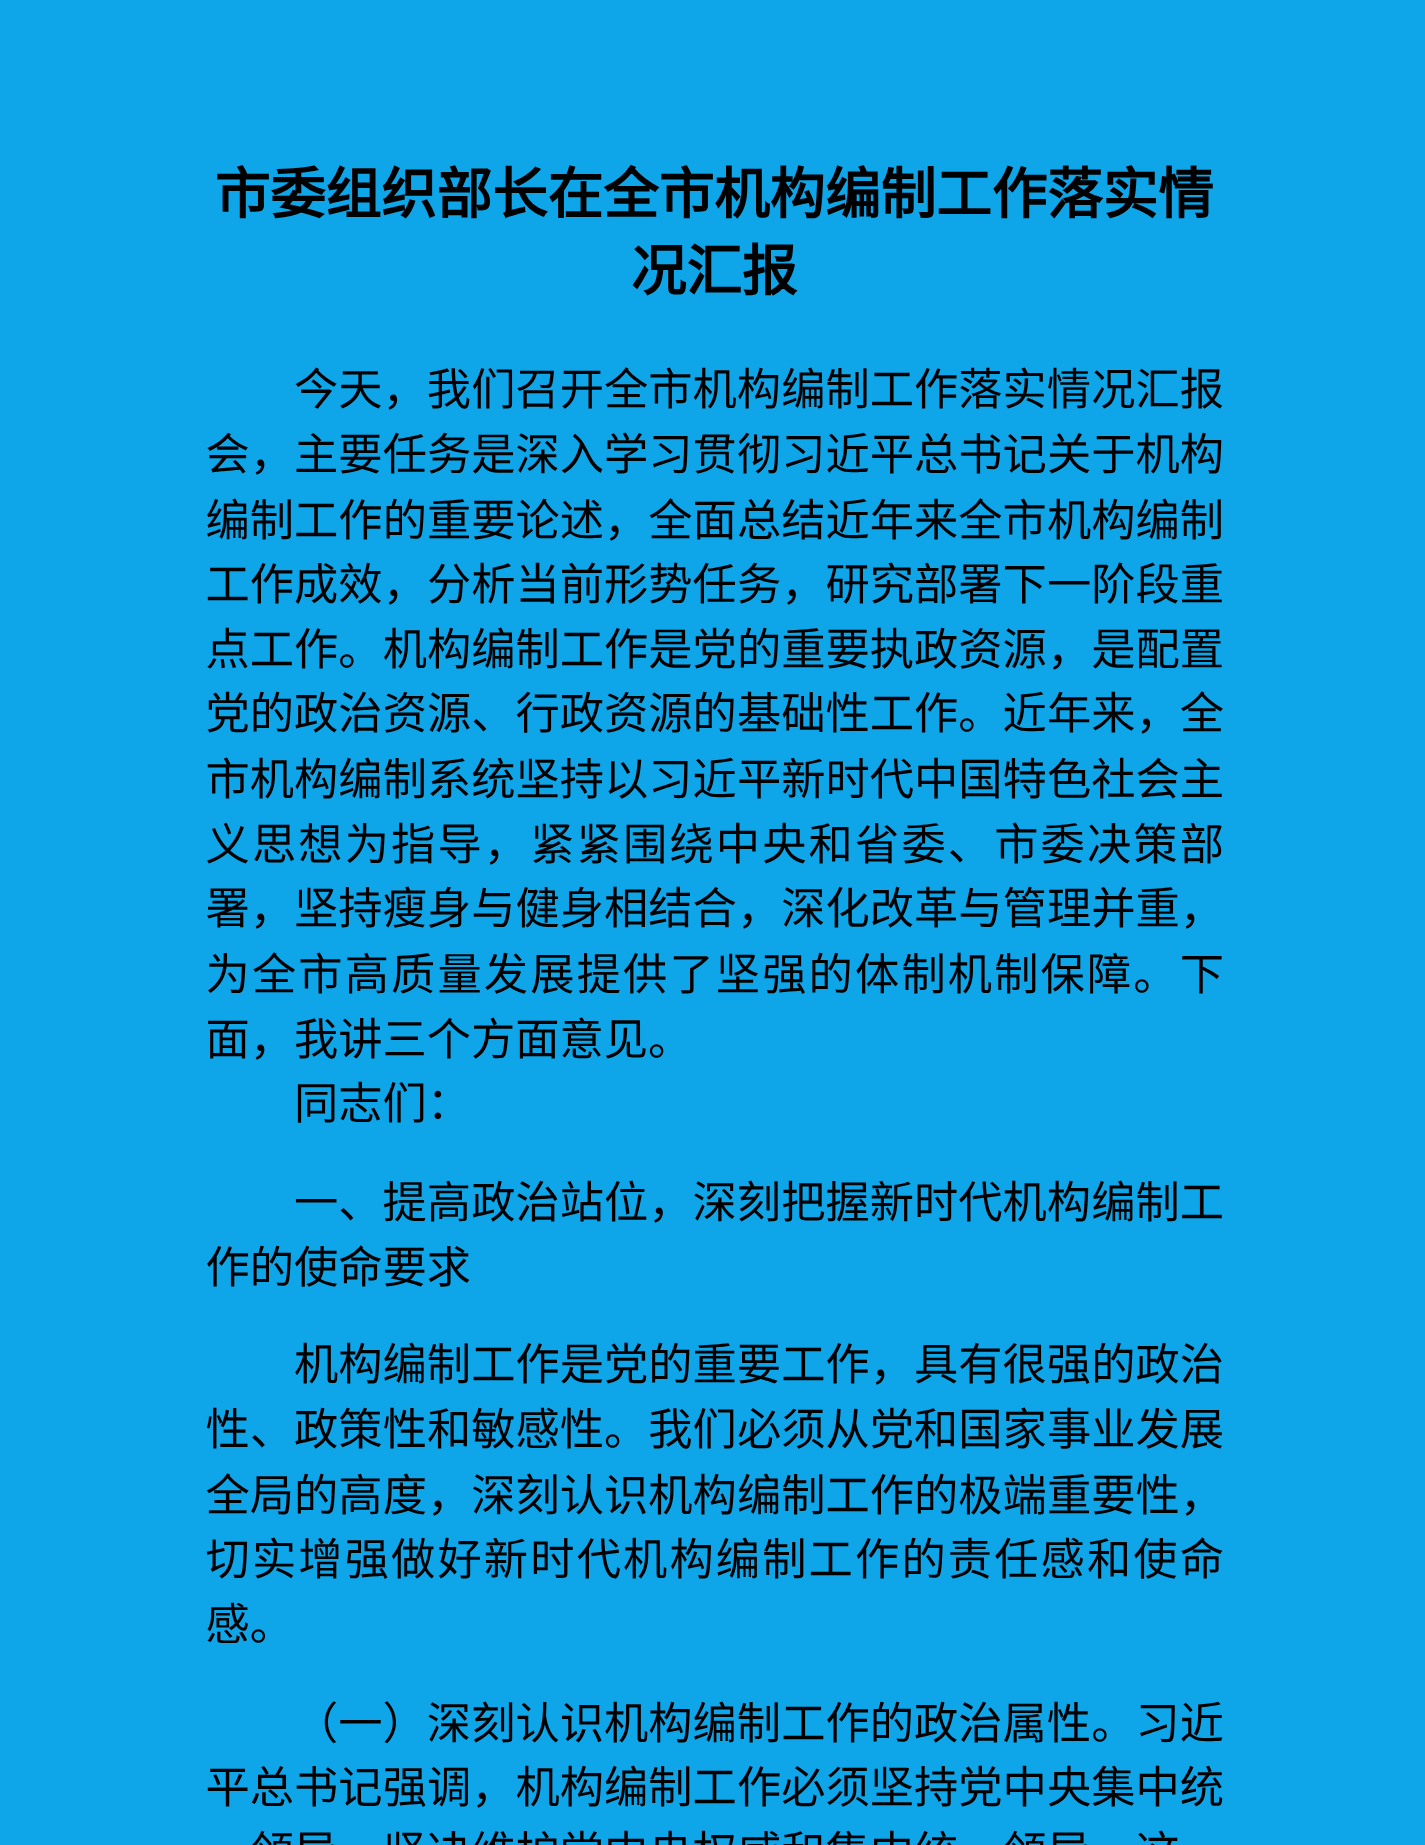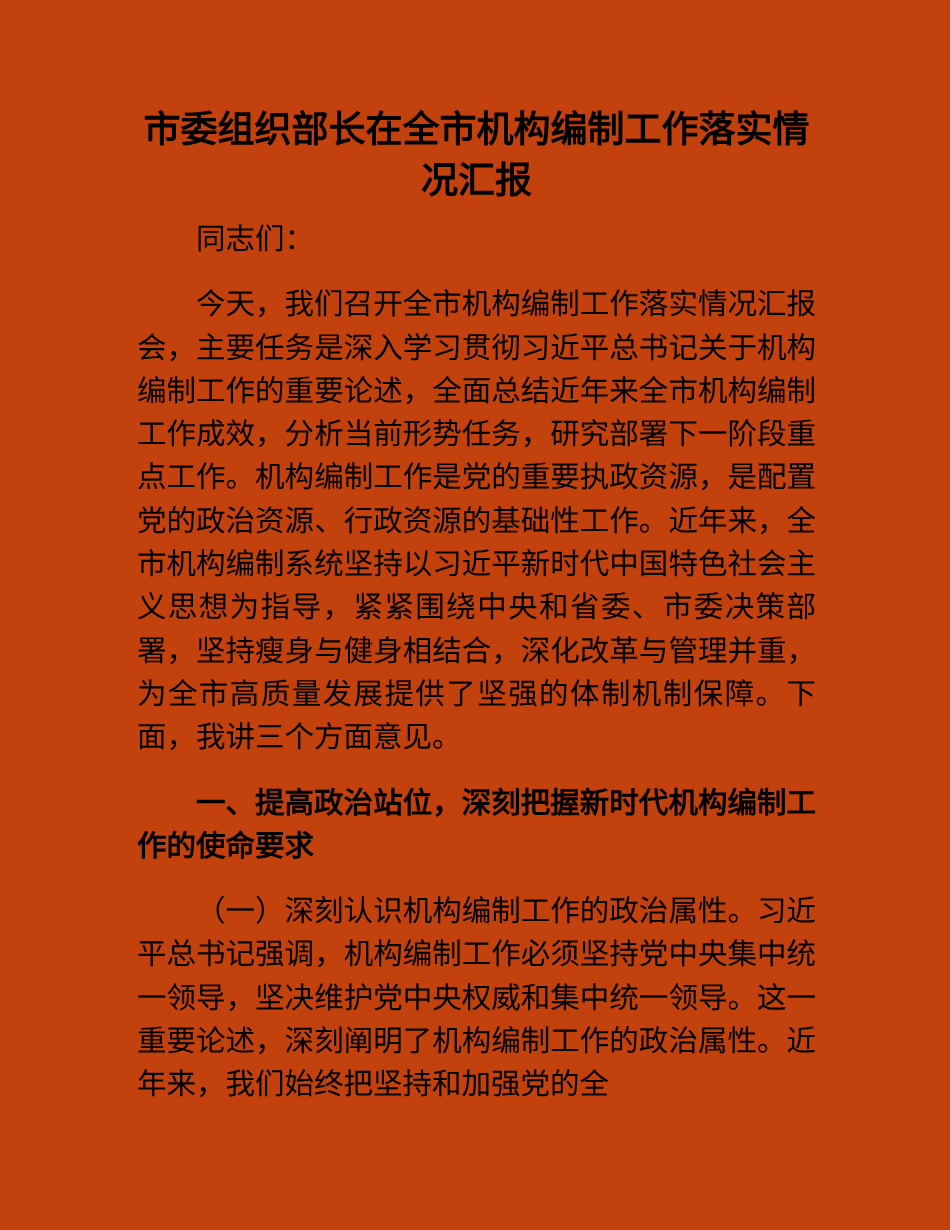--- a/index.html
+++ b/index.html
@@ -12,21 +12,21 @@
   body {
     font-family: "Liberation Sans", "DejaVu Sans", sans-serif;
     color: #000000;
     -webkit-font-smoothing: antialiased;
   }
 
   #page {
     position: relative;
     width: 950px;
     height: 1230px;
-    background: #c2410c;
+    background: #0ea5e9;
     overflow: hidden;
     box-sizing: border-box;
   }
 
   
   .content {
     position: absolute;
     left: 137px;
     top: 0;
     width: 679px;
@@ -56,44 +56,45 @@
 
   .para.indent {
     text-indent: 59px;
   }
 
   .para.spaced-top {
     margin-top: 22px;
   }
 
   .para.heading {
-    font-weight: bold;
+    font-weight: normal;
   }
 
   .lead-bold {
     font-weight: normal;
   }
 
   .gap-first {
     height: 11px;
   }
 </style>
 </head>
 <body>
 
 <div id="page">
   <div class="content">
 
     <h1 class="doc-title">市委组织部长在全市机构编制工作落实情况汇报</h1>
 
     <div class="gap-first"></div>
 
+    <p class="para indent spaced-top">今天，我们召开全市机构编制工作落实情况汇报会，主要任务是深入学习贯彻习近平总书记关于机构编制工作的重要论述，全面总结近年来全市机构编制工作成效，分析当前形势任务，研究部署下一阶段重点工作。机构编制工作是党的重要执政资源，是配置党的政治资源、行政资源的基础性工作。近年来，全市机构编制系统坚持以习近平新时代中国特色社会主义思想为指导，紧紧围绕中央和省委、市委决策部署，坚持瘦身与健身相结合，深化改革与管理并重，为全市高质量发展提供了坚强的体制机制保障。下面，我讲三个方面意见。</p>
+
     <p class="para indent">同志们：</p>
-
-    <p class="para indent spaced-top">今天，我们召开全市机构编制工作落实情况汇报会，主要任务是深入学习贯彻习近平总书记关于机构编制工作的重要论述，全面总结近年来全市机构编制工作成效，分析当前形势任务，研究部署下一阶段重点工作。机构编制工作是党的重要执政资源，是配置党的政治资源、行政资源的基础性工作。近年来，全市机构编制系统坚持以习近平新时代中国特色社会主义思想为指导，紧紧围绕中央和省委、市委决策部署，坚持瘦身与健身相结合，深化改革与管理并重，为全市高质量发展提供了坚强的体制机制保障。下面，我讲三个方面意见。</p>
 
     <p class="para indent spaced-top heading">一、提高政治站位，深刻把握新时代机构编制工作的使命要求</p>
 
+    <p class="para indent spaced-top">机构编制工作是党的重要工作，具有很强的政治性、政策性和敏感性。我们必须从党和国家事业发展全局的高度，深刻认识机构编制工作的极端重要性，切实增强做好新时代机构编制工作的责任感和使命感。</p>
 
     <p class="para indent spaced-top"><span class="lead-bold">（一）深刻认识机构编制工作的政治属性。</span><span>习近平总书记强调，机构编制工作必须坚持党中央集中统一领导，坚决维护党中央权威和集中统一领导。这一重要论述，深刻阐明了机构编制工作的政治属性。近年来，我们始终把坚持和加强党的全</span></p>
 
   </div>
 </div>
 
 </body></html>

